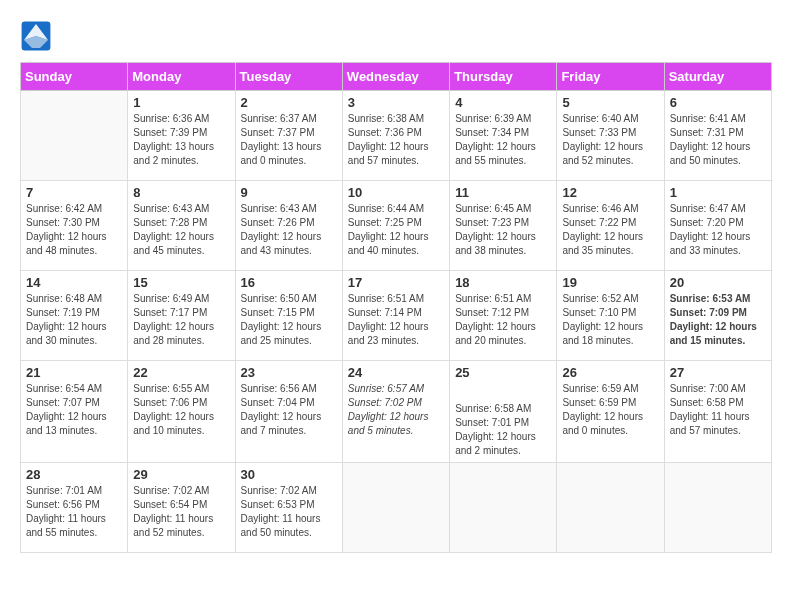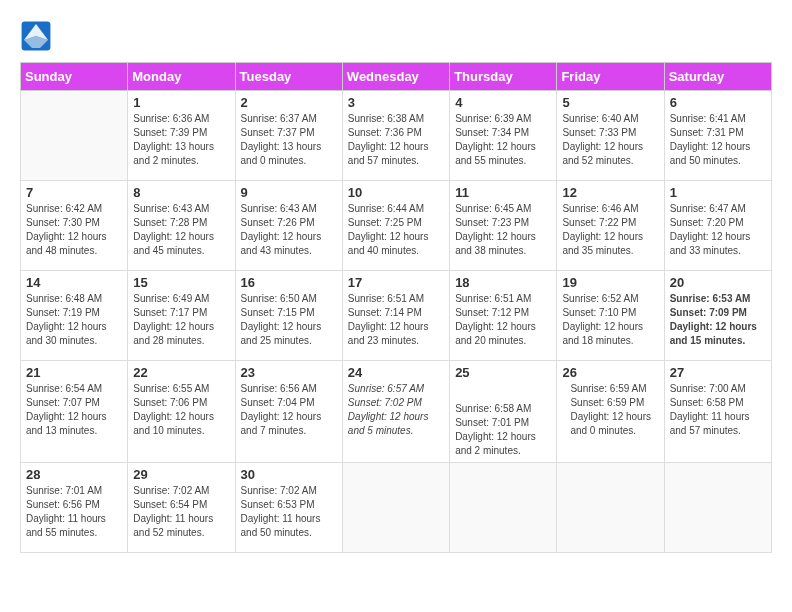--- a/index.html
+++ b/index.html
@@ -285,21 +285,21 @@
         </td>
         <td>
           <div class="day-number">25</div>
           <div class="day-info" style="white-space: pre-line; margin-top: 22px;">Sunrise: 6:58 AM
 Sunset: 7:01 PM
 Daylight: 12 hours
 and 2 minutes.</div>
         </td>
         <td>
           <div class="day-number">26</div>
-          <div class="day-info" style="white-space: pre-line; margin-left: 8px;">Sunrise: 6:59 AM
+          <div class="day-info" style="white-space: pre-line;">Sunrise: 6:59 AM
 Sunset: 6:59 PM
 Daylight: 12 hours
 and 0 minutes.</div>
         </td>
         <td>
           <div class="day-number">27</div>
           <div class="day-info" style="white-space: pre-line;">Sunrise: 7:00 AM
 Sunset: 6:58 PM
 Daylight: 11 hours
 and 57 minutes.</div>

